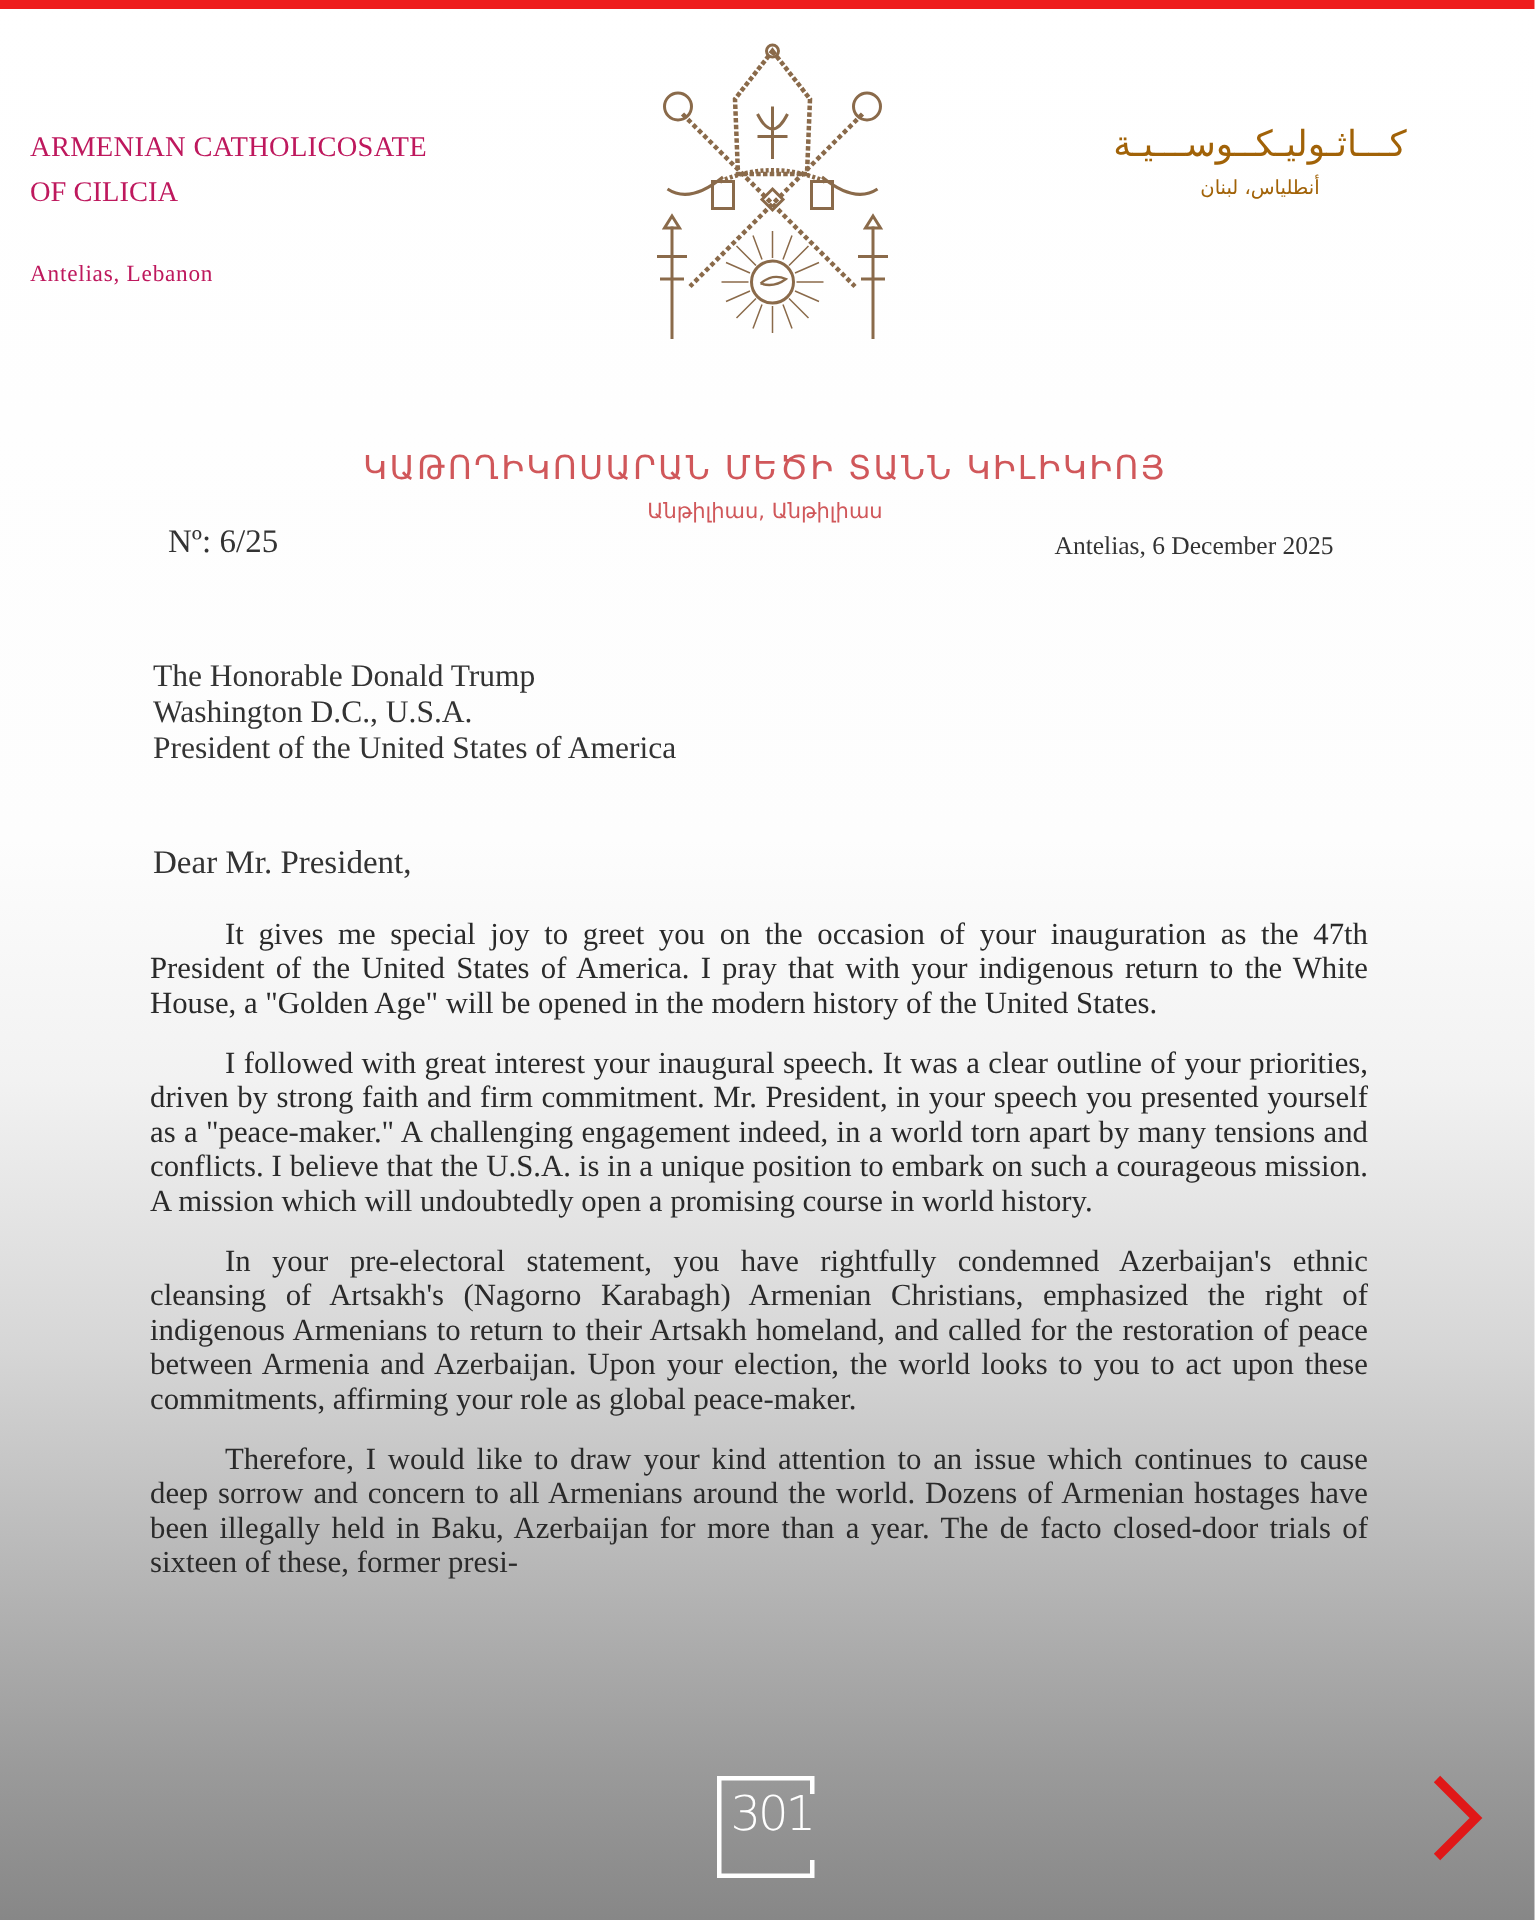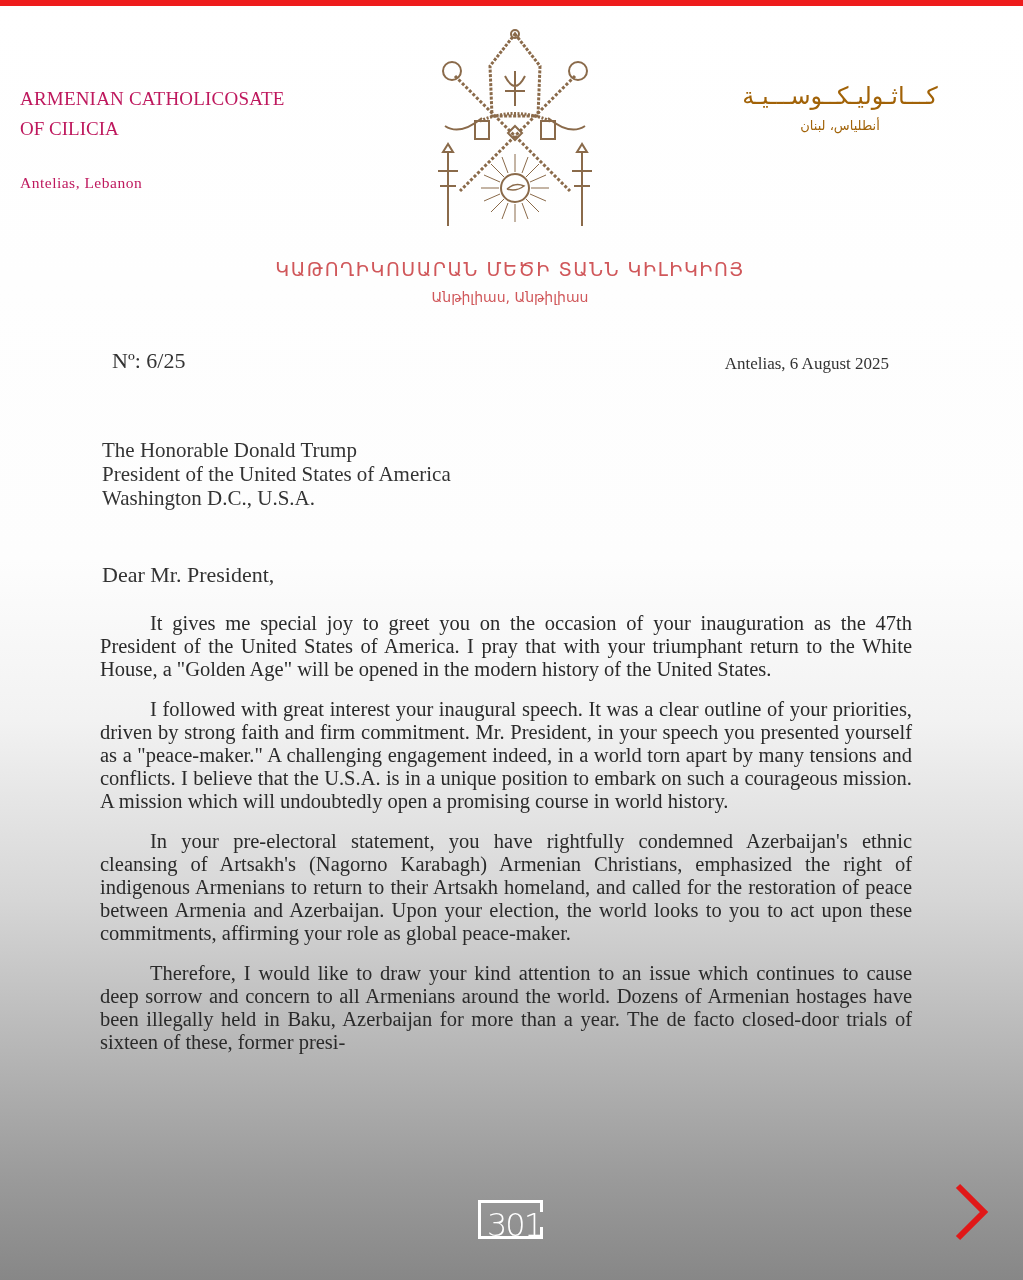--- a/index.html
+++ b/index.html
@@ -17,33 +17,33 @@
     .lh-left .l3 { font-size: 15.5px; line-height: 26px; letter-spacing: 0.5px; margin-top: 24px; }
 
     .lh-right { position: absolute; left: 690px; top: 78px; width: 300px; text-align: center; color: #a16207; direction: rtl; }
     .lh-right .a1 { font-family: "DejaVu Sans", sans-serif; font-size: 24px; line-height: 36px; letter-spacing: 4px; }
     .lh-right .a2 { font-family: "DejaVu Sans", sans-serif; font-size: 25px; line-height: 34px; }
     .lh-right .a3 { font-family: "DejaVu Sans", sans-serif; font-size: 13px; line-height: 24px; }
 
     .emblem { position: absolute; left: 420px; top: 26px; width: 190px; height: 208px; }
 
     .lh-center { position: absolute; left: 200px; top: 254px; width: 620px; text-align: center; color: #d0575a; }
-    .lh-center .h1 { font-family: "DejaVu Sans", sans-serif; font-size: 19px; letter-spacing: 1.5px; line-height: 30px; }
+    .lh-center .h1 { font-family: "DejaVu Sans", sans-serif; font-size: 22px; letter-spacing: 1.5px; line-height: 30px; margin-top: 44px; }
     .lh-center .h2 { font-family: "DejaVu Sans", sans-serif; font-size: 14px; line-height: 26px; }
 
     .ref { position: absolute; left: 112px; top: 348px; font-size: 22px; color: #333; }
     .date { position: absolute; right: 134px; top: 354px; font-size: 17px; color: #333; }
 
     .addr { position: absolute; left: 102px; top: 438px; font-size: 21px; line-height: 24px; color: #333; }
     .salutation { position: absolute; left: 102px; top: 562px; font-size: 22px; color: #333; }
 
     .body { position: absolute; left: 100px; top: 612px; width: 812px; font-size: 20.5px; line-height: 23px; color: #2a2a2a; }
     .body p { margin: 0 0 17px 0; text-indent: 50px; text-align: justify; }
 
-    .logo-301 { position: absolute; left: 478px; top: 1184px; width: 62px; height: 39px; border: 3px solid #ffffff; border-right: none; box-sizing: border-box; margin-top: 16px; }
+    .logo-301 { position: absolute; left: 478px; top: 1184px; width: 62px; height: 68px; border: 3px solid #ffffff; border-right: none; box-sizing: border-box; }
     .logo-301 .txt { position: absolute; left: 6px; top: 3px; font-family: "DejaVu Sans", sans-serif; font-size: 32px; color: #ffffff; letter-spacing: -2px; font-weight: 300; }
     .logo-301 .rcap { position: absolute; right: -3px; top: -3px; width: 3px; height: 12px; background: #fff; }
     .logo-301 .rcap2 { position: absolute; right: -3px; bottom: -3px; width: 3px; height: 12px; background: #fff; }
 
     .next-arrow { position: absolute; left: 950px; top: 1182px; width: 44px; height: 60px; cursor: pointer; }
   </style>
 </head>
 <body>
 
 <div class="top-bar"></div>
@@ -95,32 +95,32 @@
   <div class="a1">كـــاثـوليـكــوســـيـة</div>
   <div class="a3">أنطلياس، لبنان</div>
 </div>
 
 <div class="lh-center">
   <div class="h1">ԿԱԹՈՂԻԿՈՍԱՐԱՆ ՄԵԾԻ ՏԱՆՆ ԿԻԼԻԿԻՈՅ</div>
   <div class="h2">Անթիլիաս, Անթիլիաս</div>
 </div>
 
 <div class="ref">Nº: 6/25</div>
-<div class="date">Antelias, 6 August 2025</div>
+<div class="date">Antelias, 6 December 2025</div>
 
 <div class="addr">
   <div>The Honorable Donald Trump</div>
+  <div>Washington D.C., U.S.A.</div>
   <div>President of the United States of America</div>
-  <div>Washington D.C., U.S.A.</div>
 </div>
 
 <div class="salutation">Dear Mr. President,</div>
 
 <div class="body">
-  <p>It gives me special joy to greet you on the occasion of your inauguration as the 47th President of the United States of America. I pray that with your triumphant return to the White House, a "Golden Age" will be opened in the modern history of the United States.</p>
+  <p>It gives me special joy to greet you on the occasion of your inauguration as the 47th President of the United States of America. I pray that with your indigenous return to the White House, a "Golden Age" will be opened in the modern history of the United States.</p>
   <p>I followed with great interest your inaugural speech. It was a clear outline of your priorities, driven by strong faith and firm commitment. Mr. President, in your speech you presented yourself as a "peace-maker." A challenging engagement indeed, in a world torn apart by many tensions and conflicts. I believe that the U.S.A. is in a unique position to embark on such a courageous mission. A mission which will undoubtedly open a promising course in world history.</p>
   <p>In your pre-electoral statement, you have rightfully condemned Azerbaijan's ethnic cleansing of Artsakh's (Nagorno Karabagh) Armenian Christians, emphasized the right of indigenous Armenians to return to their Artsakh homeland, and called for the restoration of peace between Armenia and Azerbaijan. Upon your election, the world looks to you to act upon these commitments, affirming your role as global peace-maker.</p>
   <p>Therefore, I would like to draw your kind attention to an issue which continues to cause deep sorrow and concern to all Armenians around the world. Dozens of Armenian hostages have been illegally held in Baku, Azerbaijan for more than a year. The de facto closed-door trials of sixteen of these, former presi-</p>
 </div>
 
 <div class="logo-301">
   <span class="txt">301</span>
   <span class="rcap"></span>
   <span class="rcap2"></span>
 </div>

